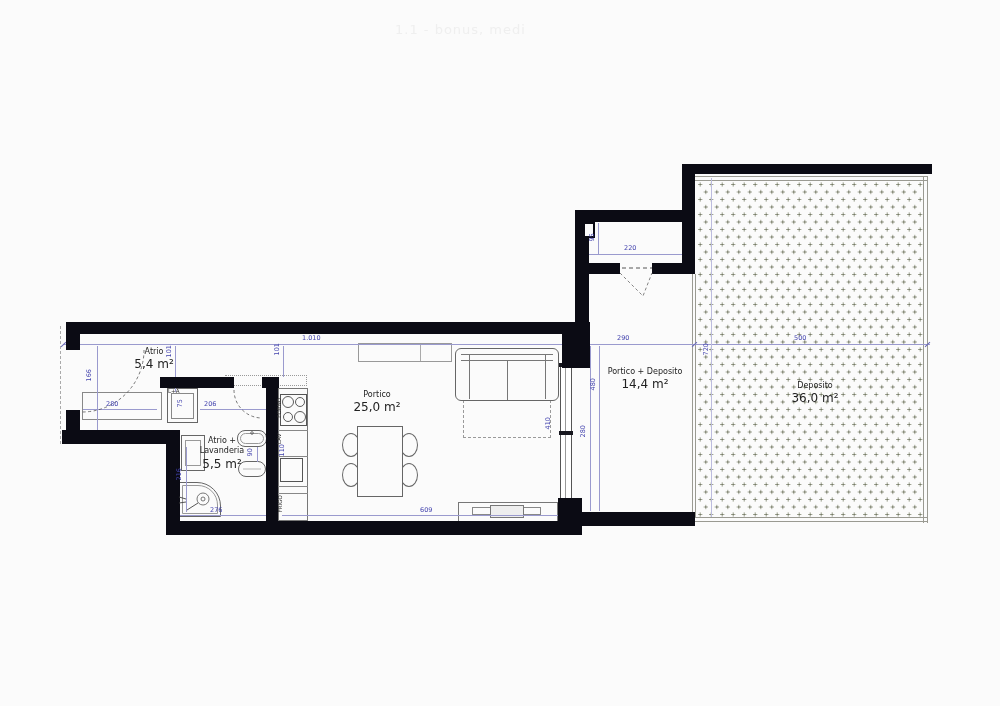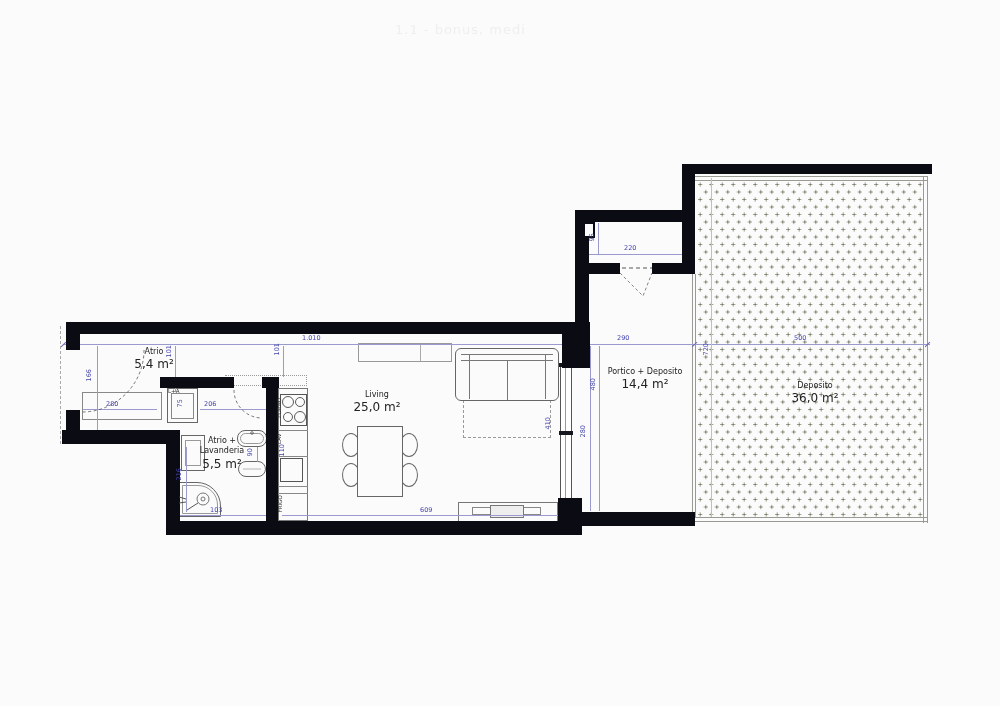--- a/index.html
+++ b/index.html
@@ -159,21 +159,21 @@
   <div class="dim" style="left:794px;top:335px;">500</div>
   <div class="dim rot" style="left:156px;top:348px;">101</div>
   <div class="dim rot" style="left:264px;top:346px;">101</div>
   <div class="dim rot" style="left:76px;top:372px;">166</div>
   <div class="dim" style="left:106px;top:401px;">280</div>
   <div class="dim" style="left:204px;top:401px;">206</div>
   <div class="dim rot" style="left:167px;top:400px;">75</div>
   <div class="dim rot" style="left:166px;top:471px;">216</div>
   <div class="dim rot" style="left:237px;top:449px;">90</div>
   <div class="dim rot" style="left:269px;top:447px;">110</div>
-  <div class="dim" style="left:210px;top:507px;">103</div>
+  <div class="dim" style="left:210px;top:507px;">276</div>
   <div class="dim" style="left:420px;top:507px;">609</div>
   <div class="dim rot" style="left:535px;top:420px;">410</div>
   <div class="dim rot" style="left:579px;top:234px;">95</div>
   <div class="dim" style="left:624px;top:245px;">220</div>
   <div class="dim rot" style="left:580px;top:381px;">480</div>
   <div class="dim rot" style="left:570px;top:428px;">280</div>
   <div class="dim rot" style="left:693px;top:346px;">720</div>
 
   <div class="alabel" style="left:168px;top:389px;">L+A</div>
   <div class="alabel arot" style="left:268px;top:405px;">FORNO</div>
@@ -183,21 +183,21 @@
   <div class="rlabel" style="left:122px;top:347px;width:64px;">
     <span>Atrio</span>
     <span class="area">5,4 m²</span>
   </div>
   <div class="rlabel" style="left:186px;top:436px;width:72px;">
     <span>Atrio +</span>
     <span>Lavanderia</span>
     <span class="area">5,5 m²</span>
   </div>
   <div class="rlabel" style="left:346px;top:390px;width:62px;">
-    <span>Living</span>
+    <span>Portico</span>
     <span class="area">25,0 m²</span>
   </div>
   <div class="rlabel" style="left:594px;top:367px;width:102px;">
     <span>Portico + Deposito</span>
     <span class="area">14,4 m²</span>
   </div>
   <div class="rlabel" style="left:781px;top:381px;width:68px;">
     <span>Deposito</span>
     <span class="area">36,0 m²</span>
   </div>

